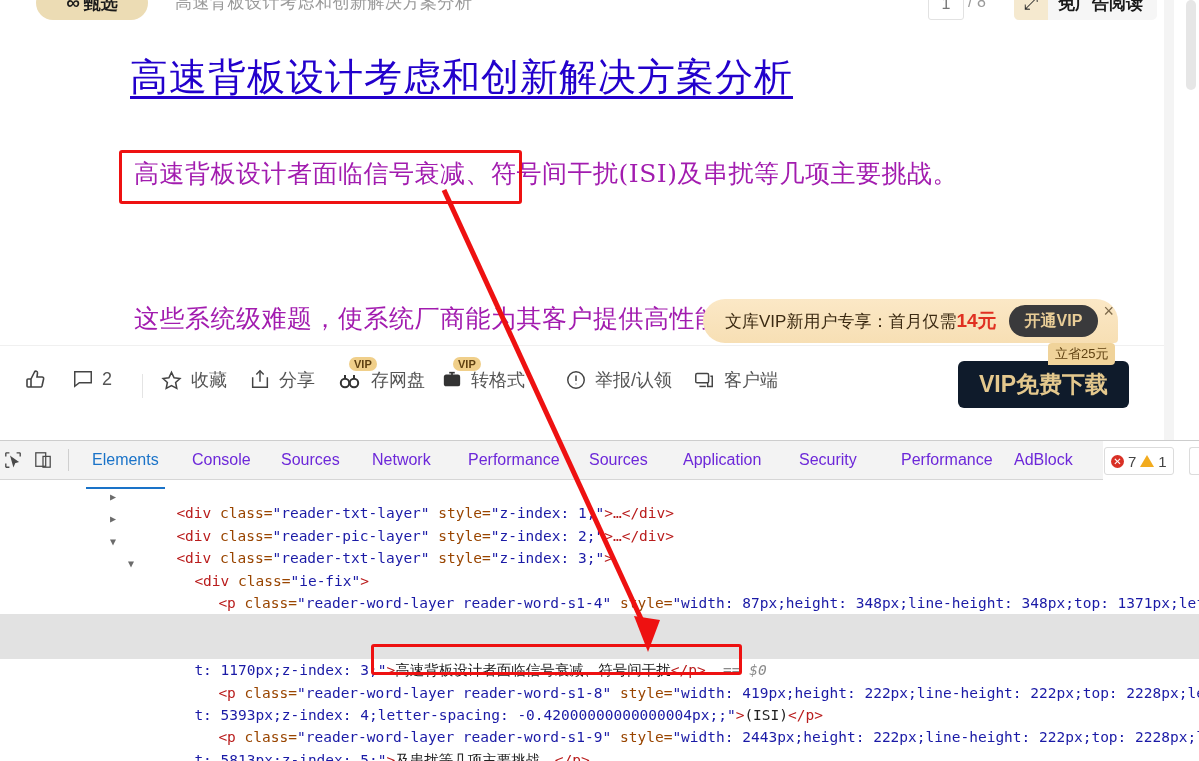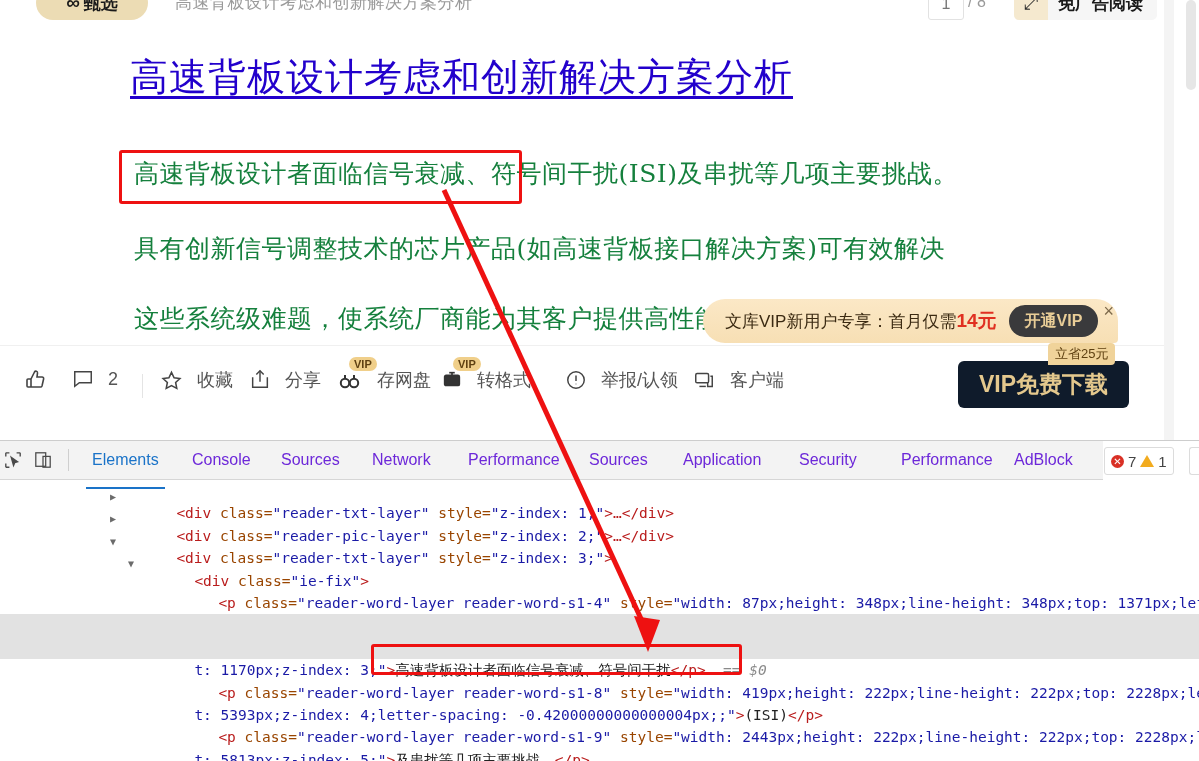--- a/index.html
+++ b/index.html
@@ -53,21 +53,21 @@
   .doc-h1{
     position:absolute;left:130px;top:27px;
     font-family:"DejaVu Serif","Liberation Serif",serif;
     font-size:38px;color:#2200cc;font-weight:normal;
     text-decoration:underline;text-underline-offset:6px;
     white-space:nowrap;letter-spacing:1px;
   }
   .doc-p{
     position:absolute;left:134px;
     font-family:"DejaVu Serif","Liberation Serif",serif;
-    font-size:25px;color:#15803d;white-space:nowrap;letter-spacing:.5px;
+    font-size:25px;color:#a21caf;white-space:nowrap;letter-spacing:.5px;
   }
   #doc-p1{top:132px;}
   #doc-p2{top:207px;}
   #doc-p3{top:277px;}
   .redbox-doc{
     position:absolute;left:119px;top:125px;width:397px;height:48px;
     border:3px solid #ee1111;border-radius:3px;pointer-events:none;
   }
 
   
@@ -87,21 +87,21 @@
   .vip-ban-close{
     position:absolute;right:4px;top:2px;font-size:18px;color:#7d6a4b;
   }
 
   
   #actionbar{
     position:absolute;left:0;top:345px;width:1164px;height:76px;
     background:#ffffff;border-top:1px solid #f0f0f0;
   }
   .act{
-    position:absolute;top:22px;display:flex;align-items:center;gap:14px;
+    position:absolute;top:22px;display:flex;align-items:center;gap:8px;
     font-size:18px;color:#555;white-space:nowrap;
   }
   .act .ico{display:inline-flex;align-items:center;justify-content:center;}
   .act-sep{position:absolute;top:28px;left:142px;width:1px;height:24px;background:#e4e4e4;}
   .vipflag{
     position:absolute;top:-11px;left:12px;
     background:#f0cf8a;color:#5e4011;font-size:11px;font-weight:bold;
     border-radius:8px;padding:1px 5px;line-height:12px;
   }
   .buy-btn{
@@ -218,21 +218,20 @@
     <div class="adfree-btn">
       <span class="adfree-ico">⤢</span>
       <span class="adfree-txt">免广告阅读</span>
     </div>
   </div>
 </div>
 
 <div id="docview">
   <div class="doc-h1">高速背板设计考虑和创新解决方案分析</div>
   <div class="doc-p" id="doc-p1">高速背板设计者面临信号衰减、符号间干扰(ISI)及串扰等几项主要挑战。</div>
-  <div class="doc-p" id="doc-p2">具有创新信号调整技术的芯片产品(如高速背板接口解决方案)可有效解决</div>
   <div class="doc-p" id="doc-p3">这些系统级难题，使系统厂商能为其客户提供高性能及可升级的系统，并</div>
   <div class="redbox-doc"></div>
 </div>
 
 <div id="pagescroll"></div>
 <div id="right-white"></div>
 <div id="pagescroll-thumb"></div>
 
 <div id="vipbanner">
   <span class="vip-ban-txt"><span>文库VIP新用户专享：首月仅需</span><span class="vip-ban-price">14元</span></span>

